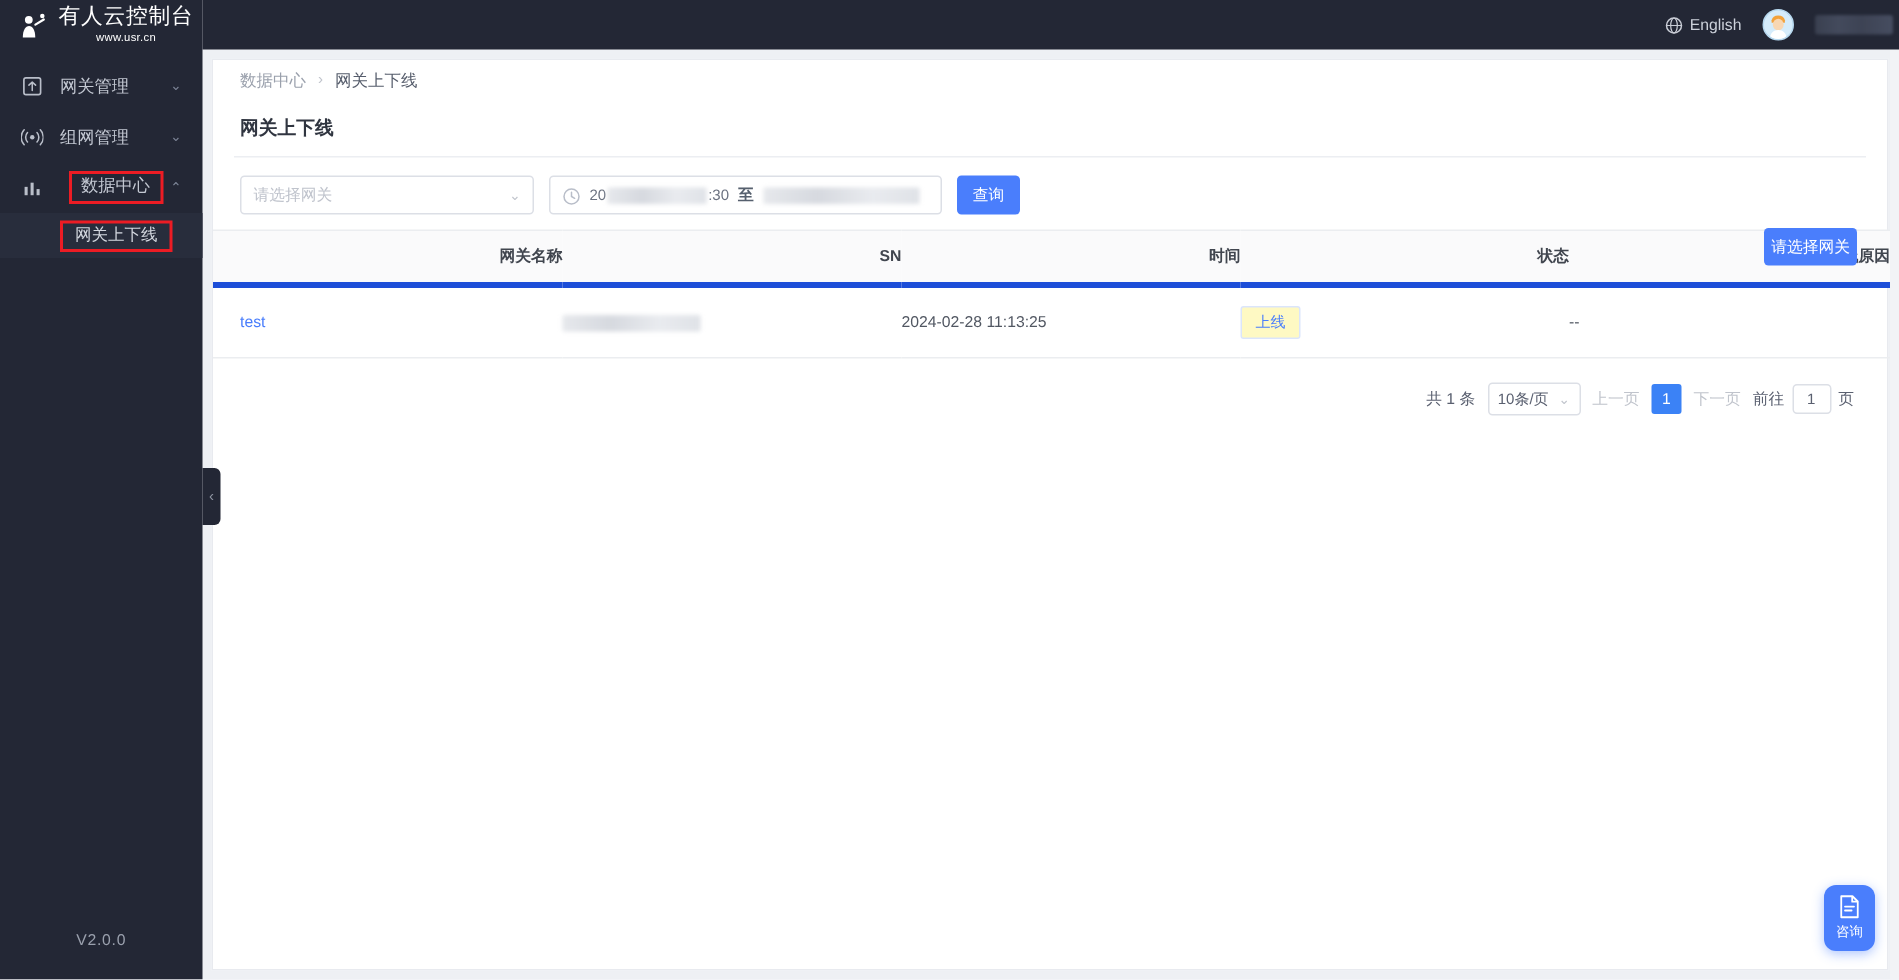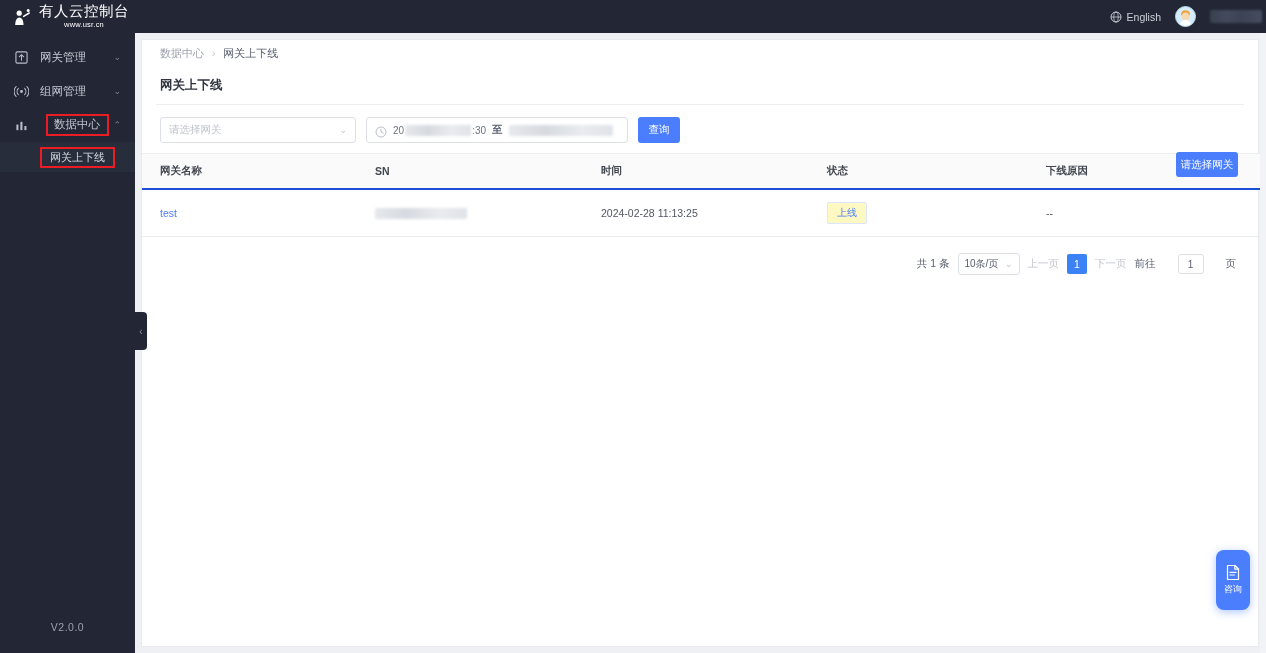--- a/index.html
+++ b/index.html
@@ -130,23 +130,23 @@
     font-family: inherit; color: #fff; background: #4a7efc;
   }
   .btn-query { width: 42px; height: 26px; }
   .btn-download {
     position: absolute; right: 20px; top: 112px; width: 62px; height: 25px;
   }
 
   
   .table { width: 100%; border-collapse: collapse; table-layout: fixed; }
   .table thead th {
-    background: #fafafb; text-align: left; font-size: 10.5px; color: #41464f;
+    background: #fafafb; text-align: right; font-size: 10.5px; color: #41464f;
     font-weight: bold; padding: 10px 0; border-top: 1px solid #ebedf0;
-    border-bottom: 2px solid #1d4ed8;
+    border-bottom: 4px solid #1d4ed8;
   }
   .table tbody td {
     font-size: 10.5px; color: #515762; padding: 12px 0;
     border-bottom: 1px solid #ebedf0;
   }
   .col-pad-1 { padding-left: 18px !important; }
   .link-cell { color: #4a7efc; cursor: pointer; }
   .badge {
     display: inline-block; background: #fef9c3; color: #4a7efc;
     font-size: 10px; padding: 3px 9px; border-radius: 2px; border: 1px solid #dbe5fb;
@@ -163,30 +163,30 @@
     width: 62px; height: 22px; border: 1px solid #dcdfe6; border-radius: 3px;
     display: flex; align-items: center; padding: 0 6px; gap: 4px; cursor: pointer;
     font-size: 10px; color: #5a6070; background: #fff;
   }
   .pg-btn { color: #c0c4cc; cursor: pointer; }
   .pg-num {
     width: 20px; height: 20px; background: #3b82f6; color: #fff; border-radius: 2px;
     display: flex; align-items: center; justify-content: center; font-size: 10.5px;
     cursor: pointer;
   }
-  .pg-jump { display: flex; align-items: center; gap: 22px; color: #5a6070; }
+  .pg-jump { display: flex; align-items: center; gap: 5px; color: #5a6070; }
   .pg-input {
     width: 26px; height: 20px; border: 1px solid #dcdfe6; border-radius: 3px;
     text-align: center; font-size: 10px; color: #5a6070; background: #fff;
     font-family: inherit;
   }
 
   
   .fab {
-    position: absolute; right: 8px; bottom: 36px; width: 34px; height: 60px;
+    position: absolute; right: 8px; bottom: 12px; width: 34px; height: 44px;
     background: #4a7efc; border-radius: 8px; cursor: pointer;
     display: flex; flex-direction: column; align-items: center; justify-content: center;
     gap: 2px; box-shadow: 0 2px 8px rgba(74,126,252,.45);
   }
   .fab-ico { width: 16px; height: 17px; }
   .fab-label { font-size: 9px; color: #fff; }
 
   .scrollbar-right {
     position: absolute; right: 0; top: 33px; width: 6px; height: 620px; background: #f2f3f6;
   }

